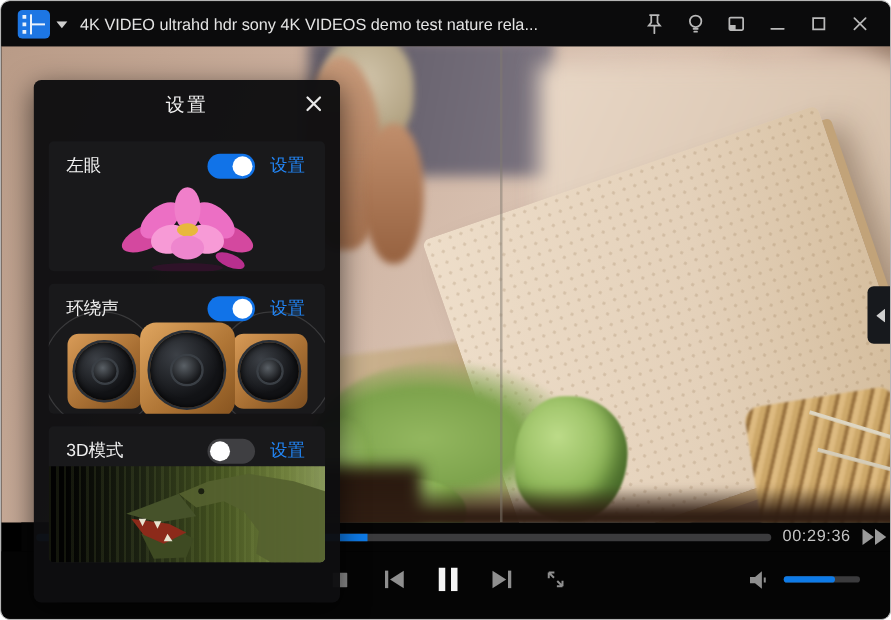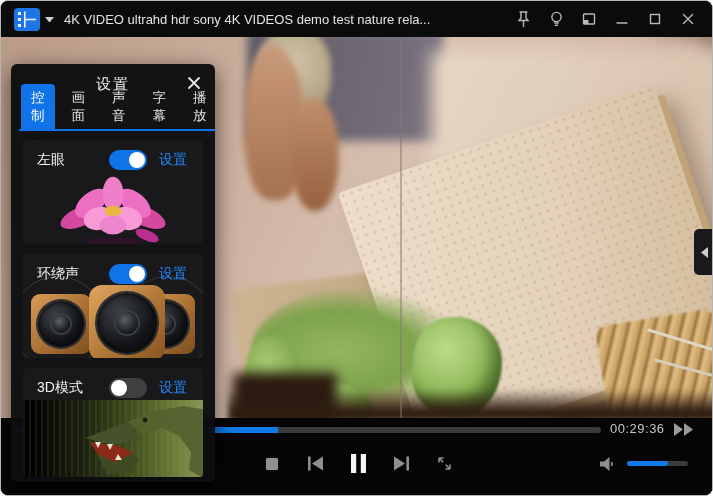--- a/index.html
+++ b/index.html
@@ -47,35 +47,35 @@
   .sc-bamboo{left:602px;top:280px;width:120px;height:116px;transform:rotate(-9deg);border-radius:12px;filter:blur(1px);
     background:repeating-linear-gradient(112deg,#cda869 0 5px,#97703d 5px 8px,#ddba80 8px 13px);}
   .sc-string1{left:645px;top:302px;width:74px;height:3px;background:#ded6c2;transform:rotate(17deg);filter:blur(.5px);}
   .sc-string2{left:652px;top:330px;width:68px;height:3px;background:#d5ccb8;transform:rotate(15deg);filter:blur(.5px);}
   .sc-dark{left:232px;top:336px;width:104px;height:50px;background:#2b1a10;filter:blur(6px);}
   .sc-bot{left:228px;top:352px;width:495px;height:32px;background:linear-gradient(rgba(47,29,18,0),#2f1d12 70%);filter:blur(3px);}
   .sc-seam{left:399px;top:0;width:2px;height:381px;background:rgba(128,122,112,.5);}
   .handle{left:693px;top:192px;width:20px;height:46px;background:#17191d;border-radius:5px 0 0 5px;
     display:flex;align-items:center;justify-content:center;cursor:pointer;z-index:6;}
   
-  .progress-row{position:absolute;top:417px;left:0;right:0;height:23px;background:#050505;z-index:5;}
+  .progress-row{position:absolute;top:417px;left:16px;right:0;height:23px;background:#050505;z-index:5;}
   .progress-track{position:absolute;left:12px;top:9px;width:588px;height:6px;background:#3b3b3d;border-radius:3px;cursor:pointer;}
   .progress-fill{height:100%;background:#0e7be8;border-radius:3px 0 0 3px;width:0;}
   .time{position:absolute;left:609px;top:3px;color:#c4c4c4;font-size:13px;letter-spacing:.5px;}
   .ff{position:absolute;left:671px;top:5px;cursor:pointer;background:none;border:none;padding:0;}
   
   .control-bar{position:absolute;top:440px;left:0;right:0;height:56px;background:#050505;z-index:5;
     display:flex;align-items:center;padding:0 0 11px 258px;}
   .cbtn{width:26px;height:26px;display:flex;align-items:center;justify-content:center;margin-right:17px;
     background:none;border:none;padding:0;cursor:pointer;}
   .vol{margin-left:auto;margin-right:24px;display:flex;align-items:center;gap:11px;}
   .vol-track{width:61px;height:5px;background:#3b3b3d;border-radius:3px;cursor:pointer;}
   .vol-fill{height:100%;background:#0e7be8;border-radius:3px;width:0;}
   
-  .panel{position:absolute;left:10px;top:63px;width:204px;height:418px;background:rgba(13,13,15,.97);
+  .panel{position:absolute;left:26px;top:63px;width:245px;height:418px;background:rgba(13,13,15,.97);
     border-radius:6px;z-index:30;box-shadow:0 6px 22px rgba(0,0,0,.6);}
   .panel-header{height:40px;position:relative;display:flex;align-items:center;justify-content:center;}
   .panel-title{color:#f2f2f2;font-size:15px;letter-spacing:2px;}
   .panel-close{position:absolute;right:12px;top:11px;width:18px;height:18px;background:none;border:none;padding:0;cursor:pointer;}
   .tabs{display:flex;align-items:flex-end;margin-left:8px;border-bottom:2px solid #1173e8;height:27px;padding-left:2px;}
   .tab{color:#e3e3e3;font-size:13.5px;padding:5px 10px 4px;border-radius:4px 4px 0 0;margin-right:7px;cursor:pointer;background:none;border:none;}
   .tab.active{background:#1173e8;color:#fff;}
   .cards{padding:9px 12px 0;}
   .card{background:#19191b;border-radius:4px;height:104px;position:relative;overflow:hidden;margin-bottom:10px;}
   .card.tall{height:109px;}
@@ -246,27 +246,20 @@
 
   <div class="panel">
     <div class="panel-header">
       <span class="panel-title">设置</span>
       <button class="panel-close">
         <svg width="14" height="14" viewBox="0 0 14 14">
           <path d="M2,2 L12,12 M12,2 L2,12" stroke="#e8e8e8" stroke-width="1.8" stroke-linecap="round"></path>
         </svg>
       </button>
     </div>
-    <div class="tabs">
-      <button class="tab active">控制</button>
-      <button class="tab">画面</button>
-      <button class="tab">声音</button>
-      <button class="tab">字幕</button>
-      <button class="tab">播放</button>
-    </div>
     <div class="cards">
 
       <div class="card">
         <div class="card-row">
           <span class="card-label">左眼</span>
           <button class="toggle on">
               <span class="knob"></span>
             </button>
           <button class="card-link">设置</button>
         </div>

